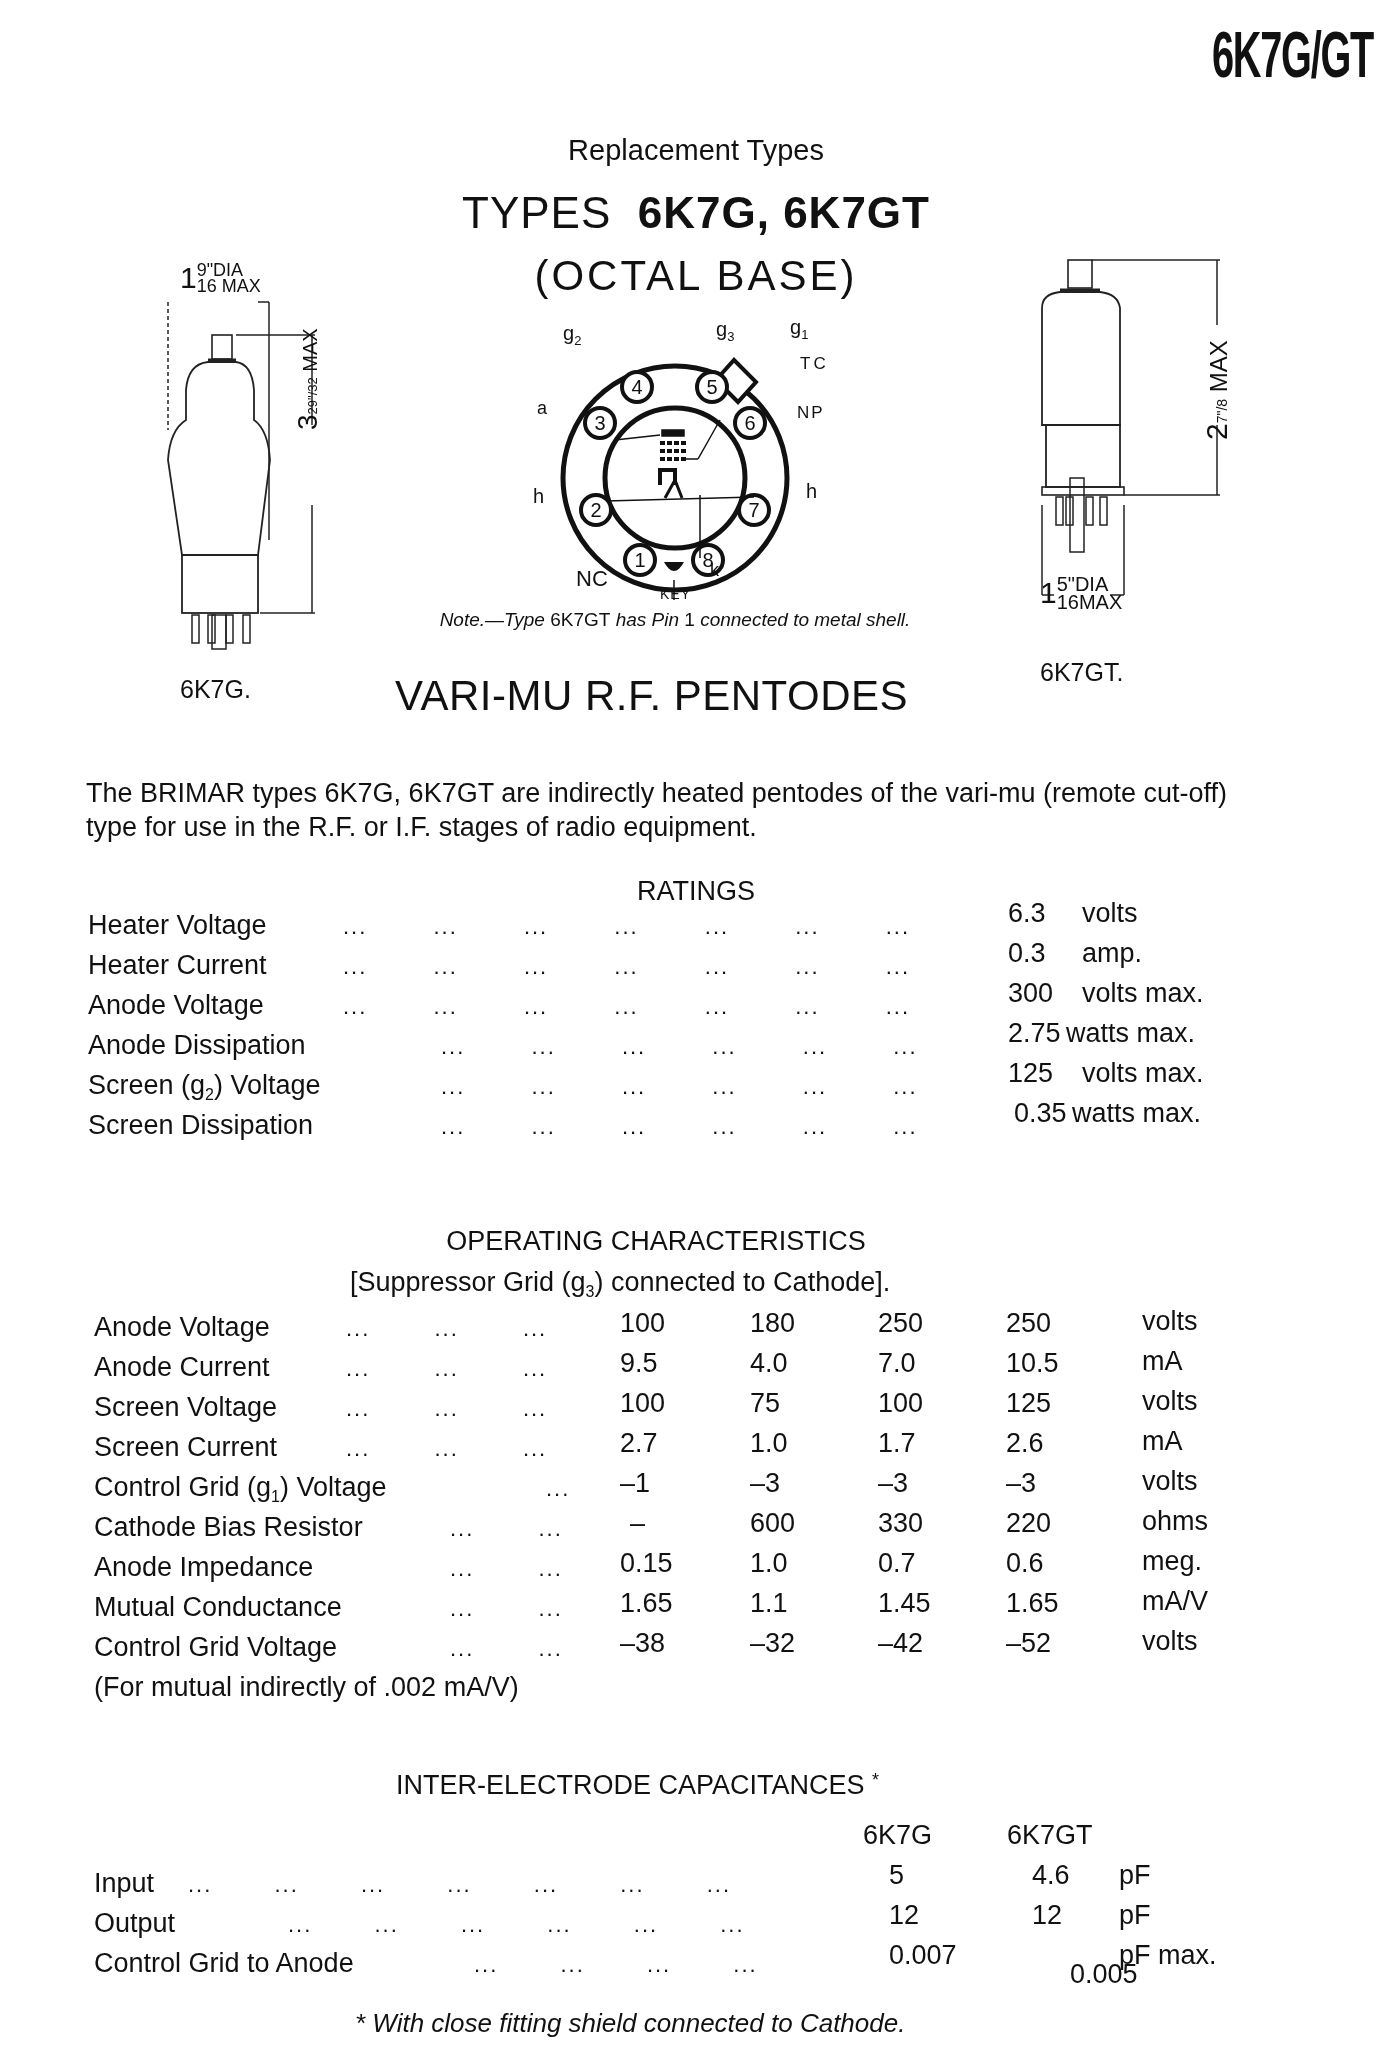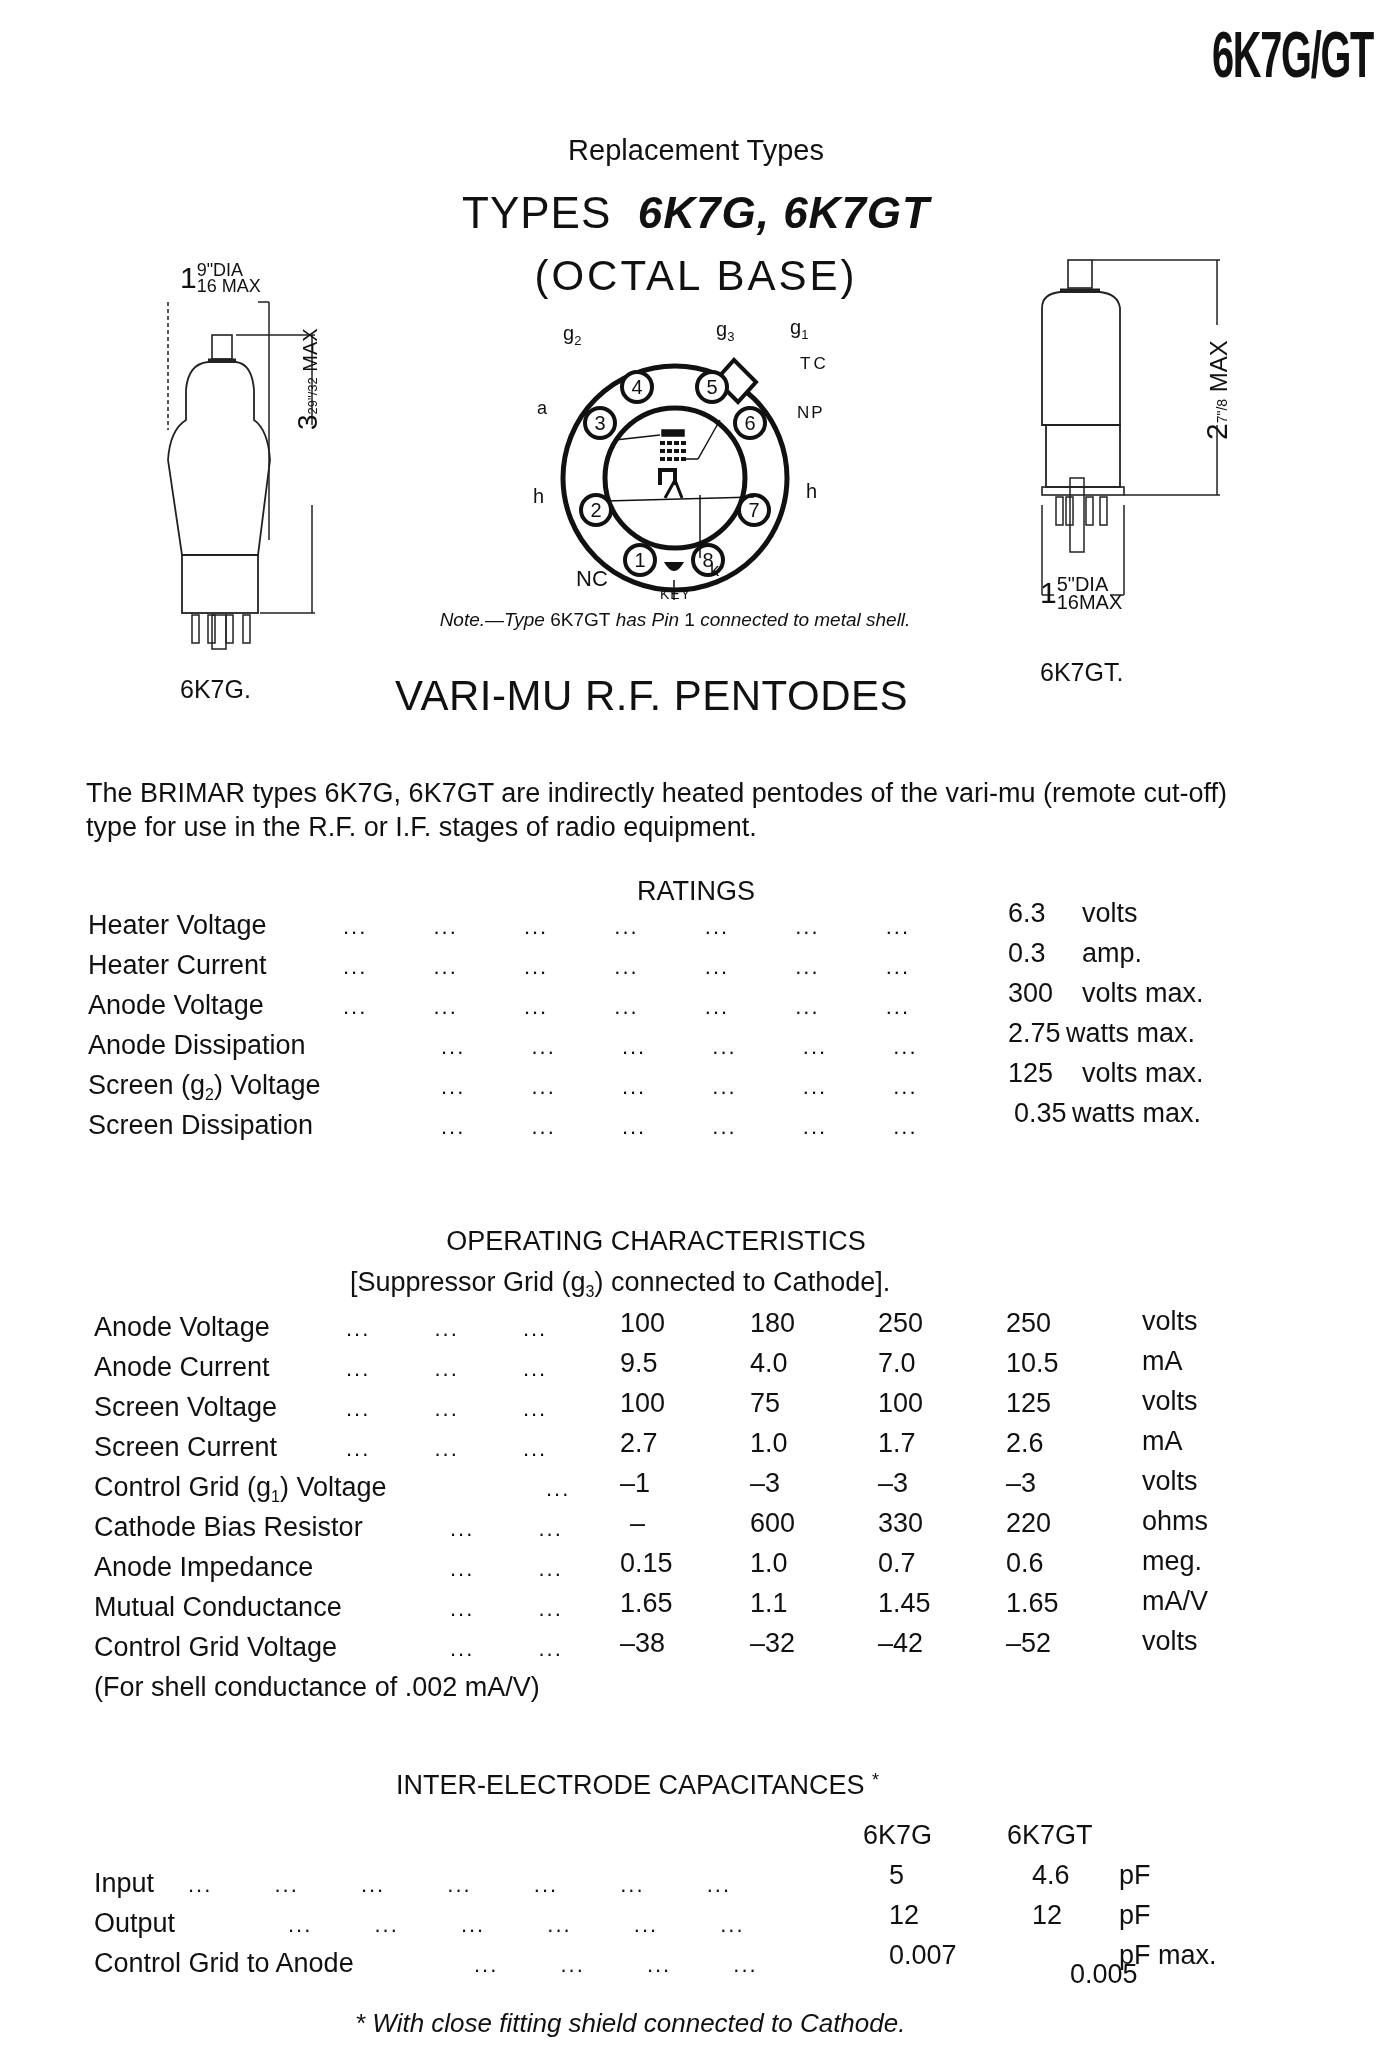--- a/index.html
+++ b/index.html
@@ -4,21 +4,21 @@
 <style>
   html, body { margin:0; padding:0; background:#ffffff; }
   body { width:1392px; height:2070px; position:relative; overflow:hidden;
          font-family:"Liberation Sans", "DejaVu Sans", sans-serif; color:#111; }
   .abs { position:absolute; }
   .corner-title { left:1212px; top:18px; font-family:"Liberation Sans Narrow","Liberation Sans",sans-serif;
          font-weight:bold; font-size:64px; letter-spacing:-2px; transform:scaleX(0.62); transform-origin:left top; white-space:nowrap; }
   .center { left:0; width:1392px; text-align:center; }
   .repl { top:134px; font-size:29px; }
   .types { top:188px; font-size:44px; letter-spacing:1px; }
-  .types b { font-weight:bold;font-style:italic; }
+  .types b { font-weight:bold; }
   .octal { top:252px; font-size:42px; letter-spacing:3px; }
   .subtitle { left:395px; top:672px; font-size:42px; letter-spacing:0.5px; white-space:nowrap; }
   .note { left:395px; top:608px; width:560px; font-size:19px; font-style:italic; text-align:center; line-height:24px; }
   .note span.rom { font-style:normal; }
   .tube-label { font-size:25px; white-space:nowrap; }
   .para { left:86px; top:776px; width:1180px; font-size:27px; line-height:34px; }
   .section-title { font-size:27px; text-align:center; left:0; width:1392px; }
   .row { position:absolute; left:88px; height:36px; font-size:27px; white-space:nowrap; }
   .row .lbl { position:absolute; left:0; }
   .row .dots { position:absolute; letter-spacing:2px; font-size:22px; top:4px; }
@@ -297,21 +297,21 @@
   </div>
   <div class="row" style="top:1632px;left:94px;">
     <span class="lbl">Control Grid Voltage</span>
     <span class="dots" style="left:356px;word-spacing:56px;">...      ...</span>
     <span class="val" style="left:526px;top:-4px;">–38</span>
     <span class="val" style="left:656px;top:-4px;">–32</span>
     <span class="val" style="left:784px;top:-4px;">–42</span>
     <span class="val" style="left:912px;top:-4px;">–52</span>
     <span class="val" style="left:1048px;top:-6px;">volts</span>
   </div>
-  <div class="row" style="top:1672px;left:94px;">(For shell conductance of .002 mA/V)</div>
+  <div class="row" style="top:1672px;left:94px;">(For mutual indirectly of .002 mA/V)</div>
 </div>
 
 <div class="abs" style="top:1770px;left:396px;font-size:27px;white-space:nowrap;">
   <span>INTER-ELECTRODE CAPACITANCES</span>
   <span style="font-size:18px;vertical-align:top;">*</span>
 </div>
 <div class="abs" style="top:1820px;left:863px;font-size:27px;">6K7G</div>
 <div class="abs" style="top:1820px;left:1007px;font-size:27px;">6K7GT</div>
 
 <div>

